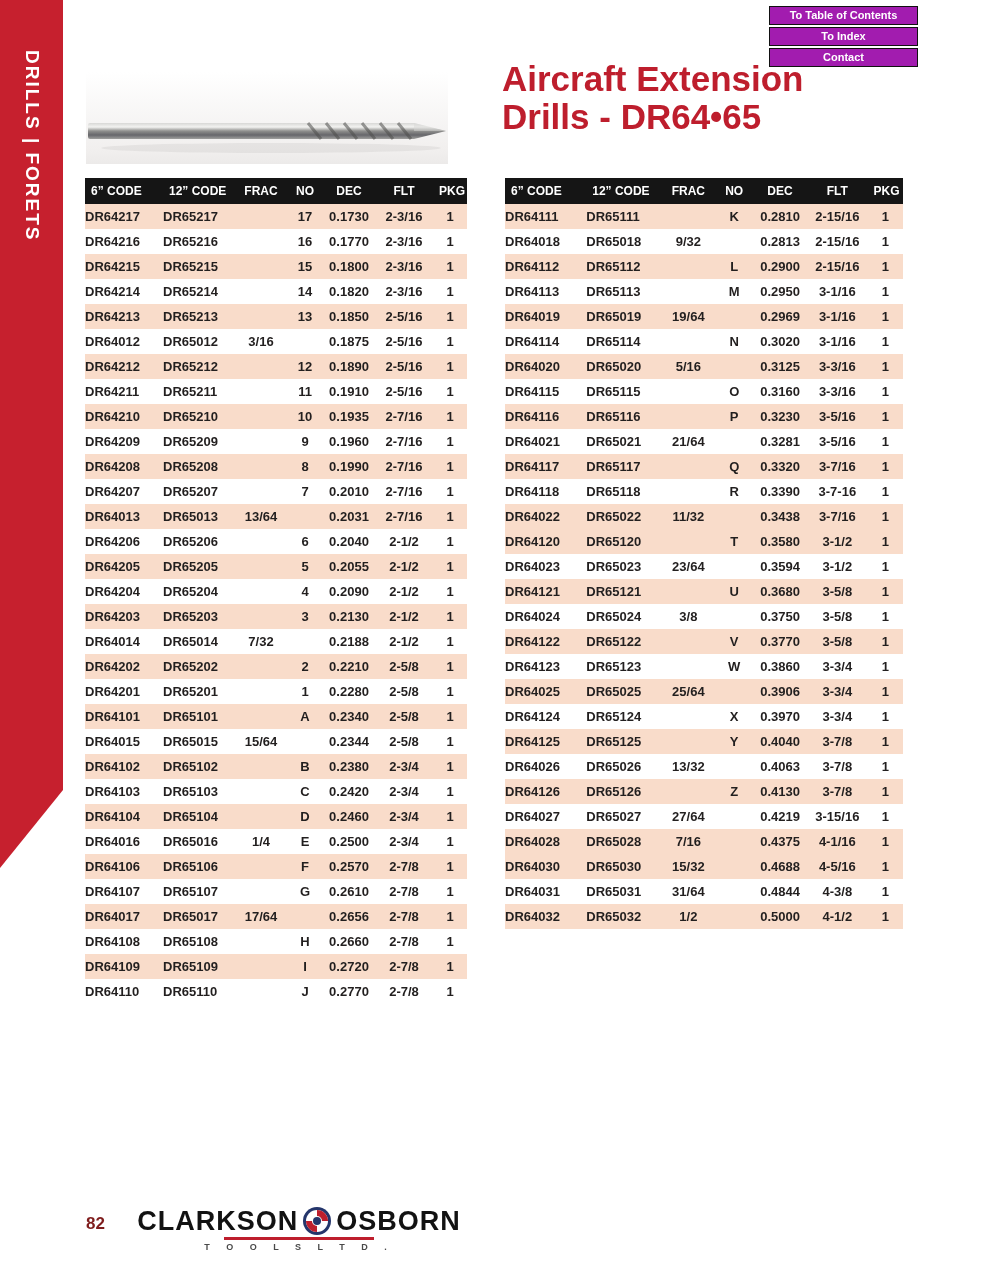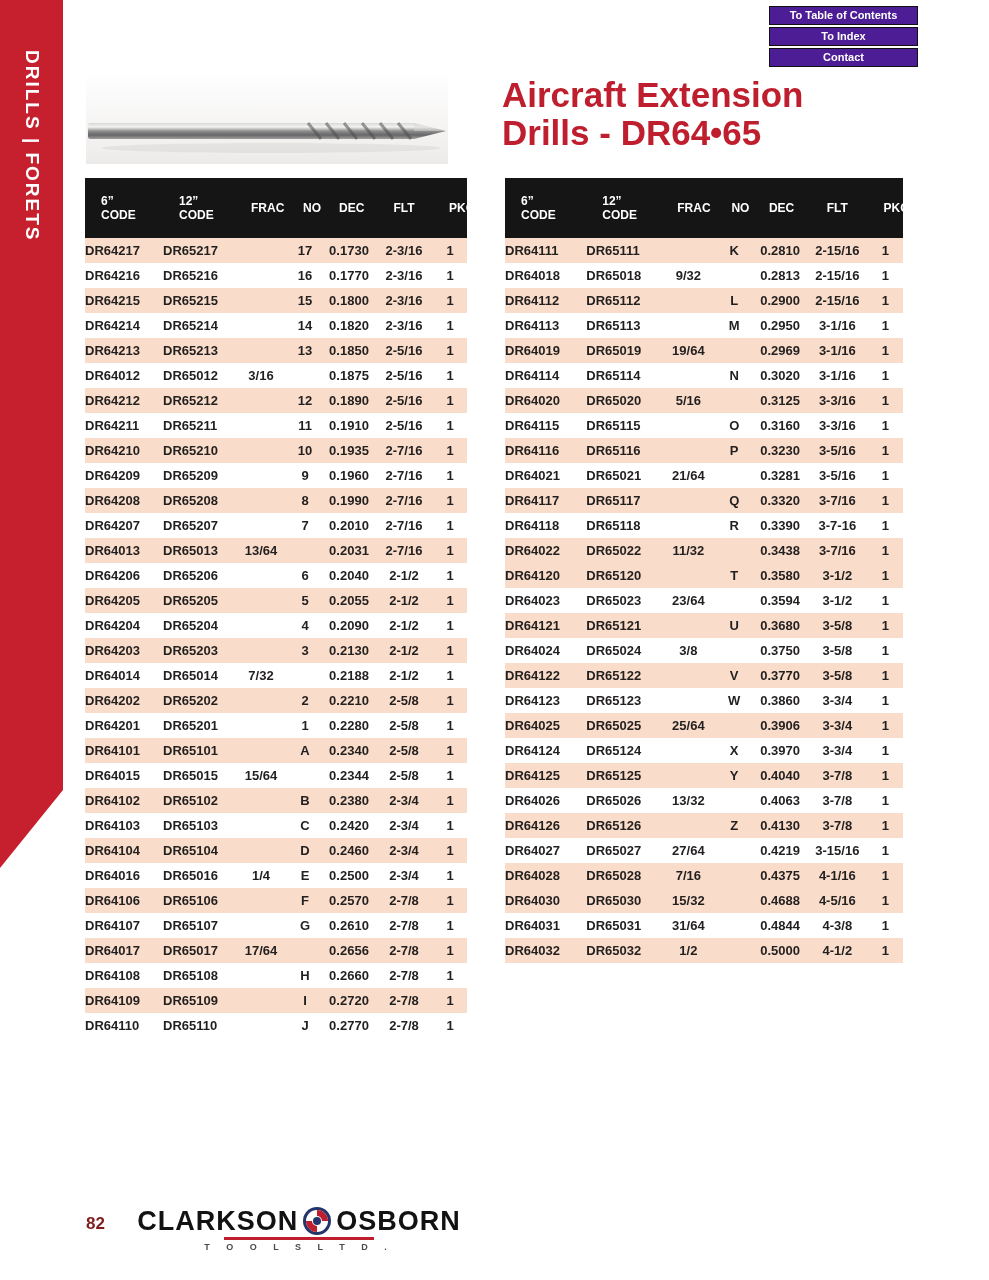--- a/index.html
+++ b/index.html
@@ -16,43 +16,43 @@
   }
   .sidebar-label{
     position:absolute;top:50px;left:50%;transform:translateX(-50%);
     writing-mode:vertical-rl;text-orientation:mixed;white-space:nowrap;
     color:#ffffff;font-weight:bold;font-size:19px;letter-spacing:2px;
   }
 
   
   .nav{position:absolute;top:6px;right:71px;width:149px;display:flex;flex-direction:column;gap:2px;}
   .nav-btn{
-    display:block;background:#4c1d95;color:#ffffff;font-size:11px;font-weight:bold;
+    display:block;background:#a21caf;color:#ffffff;font-size:11px;font-weight:bold;
     text-align:center;padding:2px 0;line-height:13px;text-decoration:none;cursor:pointer;
     border:1px solid #111;
   }
 
   
   .photo{
     position:absolute;left:86px;top:72px;width:362px;height:92px;
     background:linear-gradient(#ffffff 0%,#f1efee 85%,#eceae9 100%);
   }
 
   
   .title{
-    position:absolute;left:502px;top:76px;margin:0;color:#be1e2d;
+    position:absolute;left:502px;top:60px;margin:0;color:#be1e2d;
     font-size:35px;line-height:1.08;font-weight:bold;width:430px;
   }
 
   
   table.drill{position:absolute;border-collapse:collapse;table-layout:fixed;font-size:13px;}
   table.drill.left{left:85px;top:178px;width:382px;}
   table.drill.right{left:505px;top:178px;width:398px;}
   table.drill th{
-    background:#151515;color:#ffffff;font-size:12px;font-weight:bold;height:24px;padding:16px;
+    background:#151515;color:#ffffff;font-size:12px;font-weight:bold;height:24px;padding:6px;
   }
   table.drill td{height:25px;color:#221f1f;font-weight:bold;padding:0;white-space:nowrap;}
   table.drill tr.shaded td{background:#f9dcca;}
   .c0{width:78px;text-align:left;padding-left:7px;}
   .c1{width:72px;text-align:left;}
   .c2{width:52px;text-align:center;}
   .c3{width:36px;text-align:center;}
   .c4{width:52px;text-align:center;}
   .c5{width:58px;text-align:center;}
   .c6{width:34px;text-align:center;}

